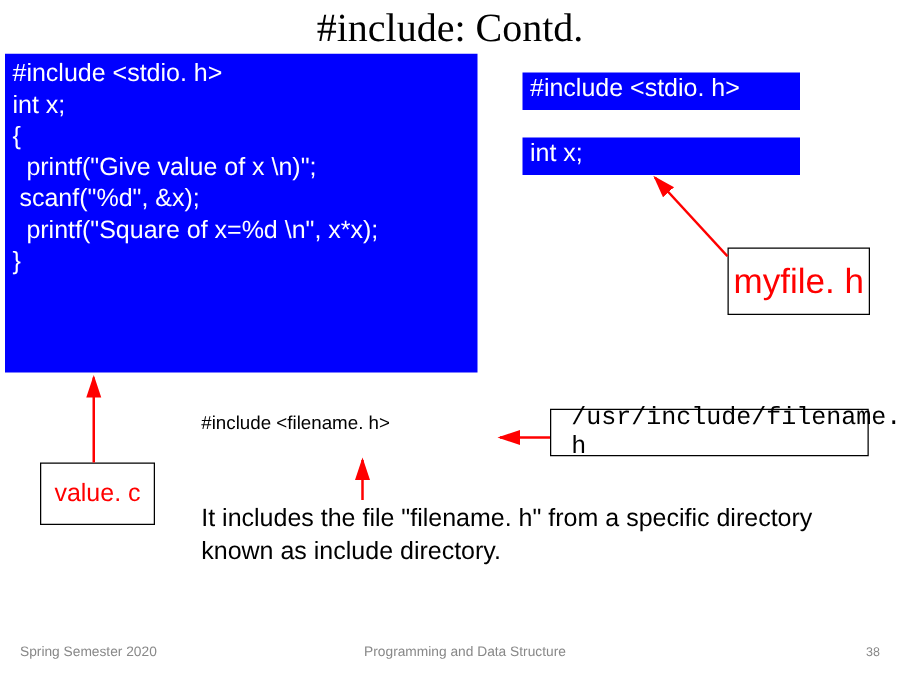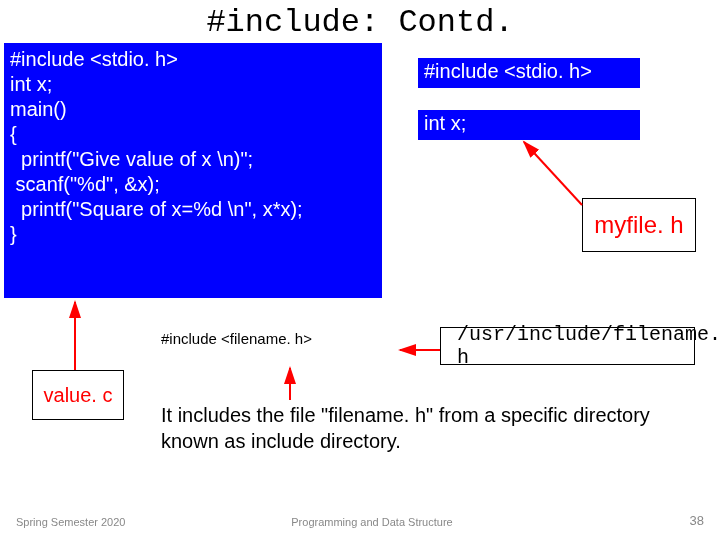--- a/index.html
+++ b/index.html
@@ -12,21 +12,21 @@
     position: relative;
     overflow: hidden;
   }
   .title {
     position: absolute;
     top: 4px;
     left: 0;
     right: 0;
     text-align: center;
     font-size: 32px;
-    font-family: Liberation Mono, monospace;
+    font-family: Liberation Serif, serif;
     color: #000;
   }
   .code-box {
     position: absolute;
     left: 4px;
     top: 43px;
     width: 378px;
     height: 255px;
     background: #0000ff;
     color: #fff;
@@ -62,21 +62,21 @@
   }
   .box-myfile {
     position: absolute;
     left: 582px;
     top: 198px;
     width: 114px;
     height: 54px;
     background: #fff;
     border: 1px solid #000;
     color: #ff0000;
-    font-size: 24px;
+    font-size: 28px;
     display: flex;
     align-items: center;
     justify-content: center;
     font-family: Arial, sans-serif;
   }
   .box-prog {
     position: absolute;
     left: 32px;
     top: 370px;
     width: 92px;
@@ -137,41 +137,40 @@
     bottom: 12px;
     text-align: center;
     font-size: 11px;
     color: #888;
     margin-left: 24px;
   }
   .footer-right {
     position: absolute;
     right: 16px;
     bottom: 12px;
-    font-size: 13px;
+    font-size: 10px;
     color: #888;
     text-align: right;
   }
   svg.arrows {
     position: absolute;
     left: 0; top: 0;
     width: 720px; height: 540px;
     pointer-events: none;
   }
 </style>
 </head>
 <body>
 
 <div class="title">#include: Contd.</div>
 
 <div class="code-box">
   <div>#include &lt;stdio. h&gt;</div>
   <div>int x;</div>
   <div></div>
-  <div>main()</div>
   <div>{</div>
   <div>  printf("Give value of x \n)";</div>
   <div> scanf("%d", &amp;x);</div>
   <div>  printf("Square of x=%d \n", x*x);</div>
   <div>}</div>
 </div>
 
 <div class="box-stdio">#include &lt;stdio. h&gt;</div>
 <div class="box-intx">int x;</div>
 <div class="box-myfile">myfile. h</div>

